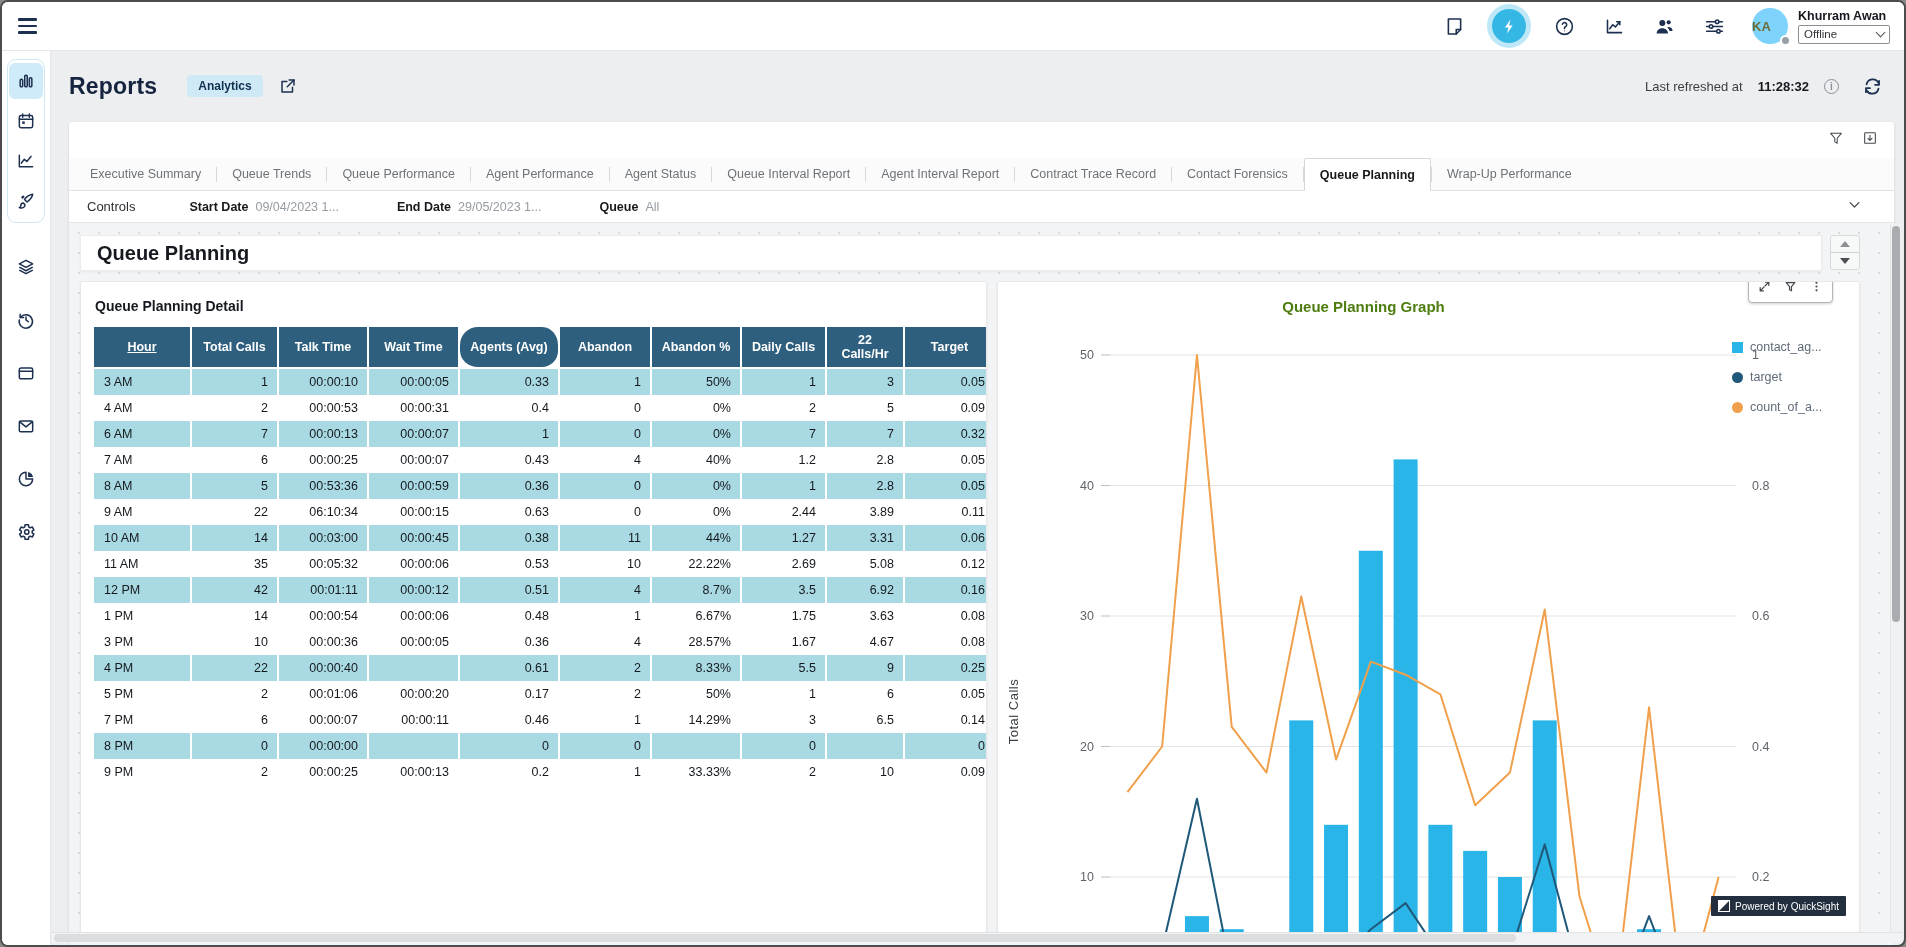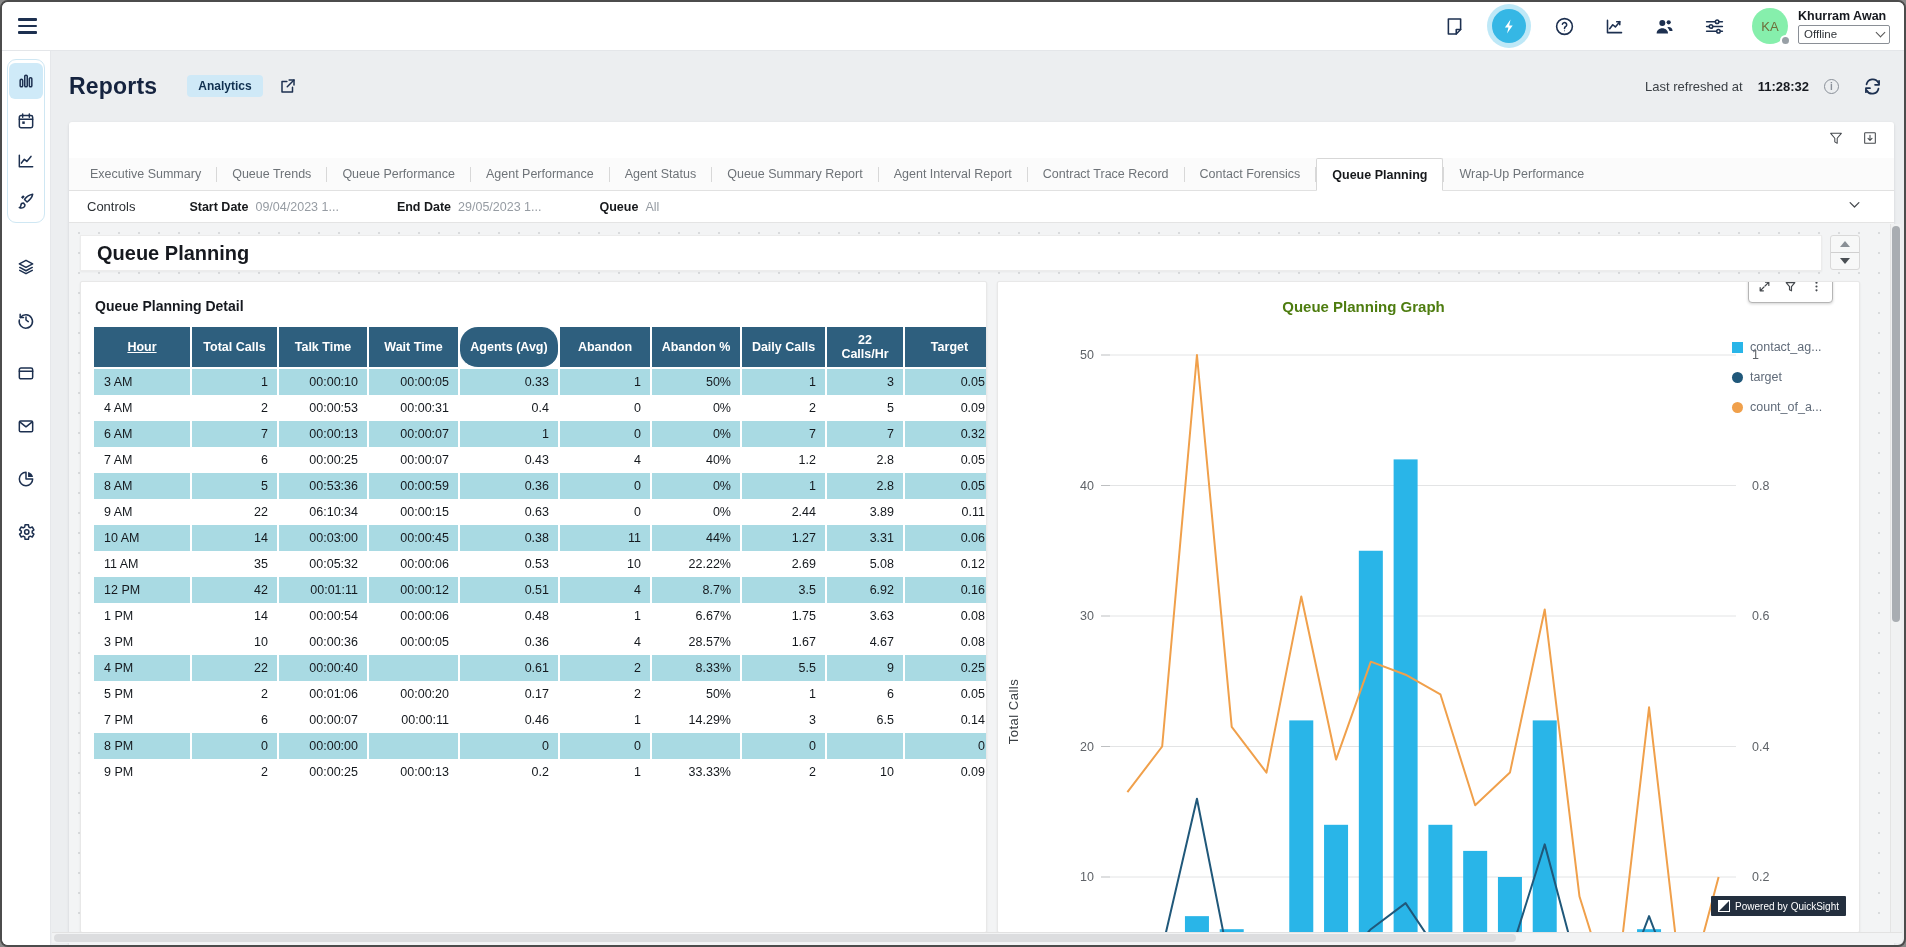--- a/index.html
+++ b/index.html
@@ -15,22 +15,22 @@
   .hamburger{margin-left:16px; width:26px; height:26px; display:flex; flex-direction:column;
     justify-content:center; gap:4px; cursor:pointer;}
   .hamburger span{display:block; width:19px; height:2.4px; background:#1d3050; border-radius:1px;}
   .topbar-right{margin-left:auto; display:flex; align-items:center; gap:26px; padding-right:14px;}
   .tb-icon{width:24px; height:24px; display:flex; align-items:center; justify-content:center;}
   .tb-icon svg{width:21px; height:21px;}
   .bolt-btn{width:34px; height:34px; border-radius:50%; background:#35b7e5;
     box-shadow:0 0 0 5px rgba(53,183,229,.32); display:flex; align-items:center; justify-content:center;}
   .bolt-btn svg{width:17px; height:17px;}
   .user-cluster{display:flex; align-items:center; gap:10px;}
-  .avatar{position:relative; width:36px; height:36px; border-radius:50%; background:#86efac;
-    display:flex; align-items:center; justify-content:center; font-weight:normal; font-size:13px; color:#6e6e3a;}
+  .avatar{position:relative; width:36px; height:36px; border-radius:50%; background:#7dd3fc;
+    display:flex; align-items:center; justify-content:flex-start; font-weight:bold; font-size:13px; color:#6e6e3a;}
   .avatar .presence{position:absolute; right:-3px; bottom:-2px; width:11px; height:11px; border-radius:50%;
     background:#98a0a6; border:2px solid #fff;}
   .user-meta{display:flex; flex-direction:column; gap:2px;}
   .user-name{font-size:12.5px; font-weight:bold; color:#16191f;}
   .status-select{width:92px; height:19px; border:1px solid #8a8f96; border-radius:2px; background:#fff;
     font-size:11.5px; color:#2f3338; display:flex; align-items:center; padding:0 5px; justify-content:space-between;}
   .chev{width:7px; height:7px; border-right:1.6px solid #555; border-bottom:1.6px solid #555;
     transform:rotate(45deg); margin-top:-3px;}
   
   .sidebar{position:absolute; left:0; top:49px; bottom:0; width:49px; background:#fff;
@@ -305,21 +305,21 @@
         <div class="tab">Executive Summary</div>
         <span class="tab-sep"></span>
         <div class="tab">Queue Trends</div>
         <span class="tab-sep"></span>
         <div class="tab">Queue Performance</div>
         <span class="tab-sep"></span>
         <div class="tab">Agent Performance</div>
         <span class="tab-sep"></span>
         <div class="tab">Agent Status</div>
         <span class="tab-sep"></span>
-        <div class="tab">Queue Summary Report</div>
+        <div class="tab">Queue Interval Report</div>
         <span class="tab-sep"></span>
         <div class="tab">Agent Interval Report</div>
         <span class="tab-sep"></span>
         <div class="tab">Contract Trace Record</div>
         <span class="tab-sep"></span>
         <div class="tab">Contact Forensics</div>
         <span class="tab-sep"></span>
         <div class="tab active">Queue Planning</div>
         <span class="tab-sep"></span>
         <div class="tab">Wrap-Up Performance</div>

